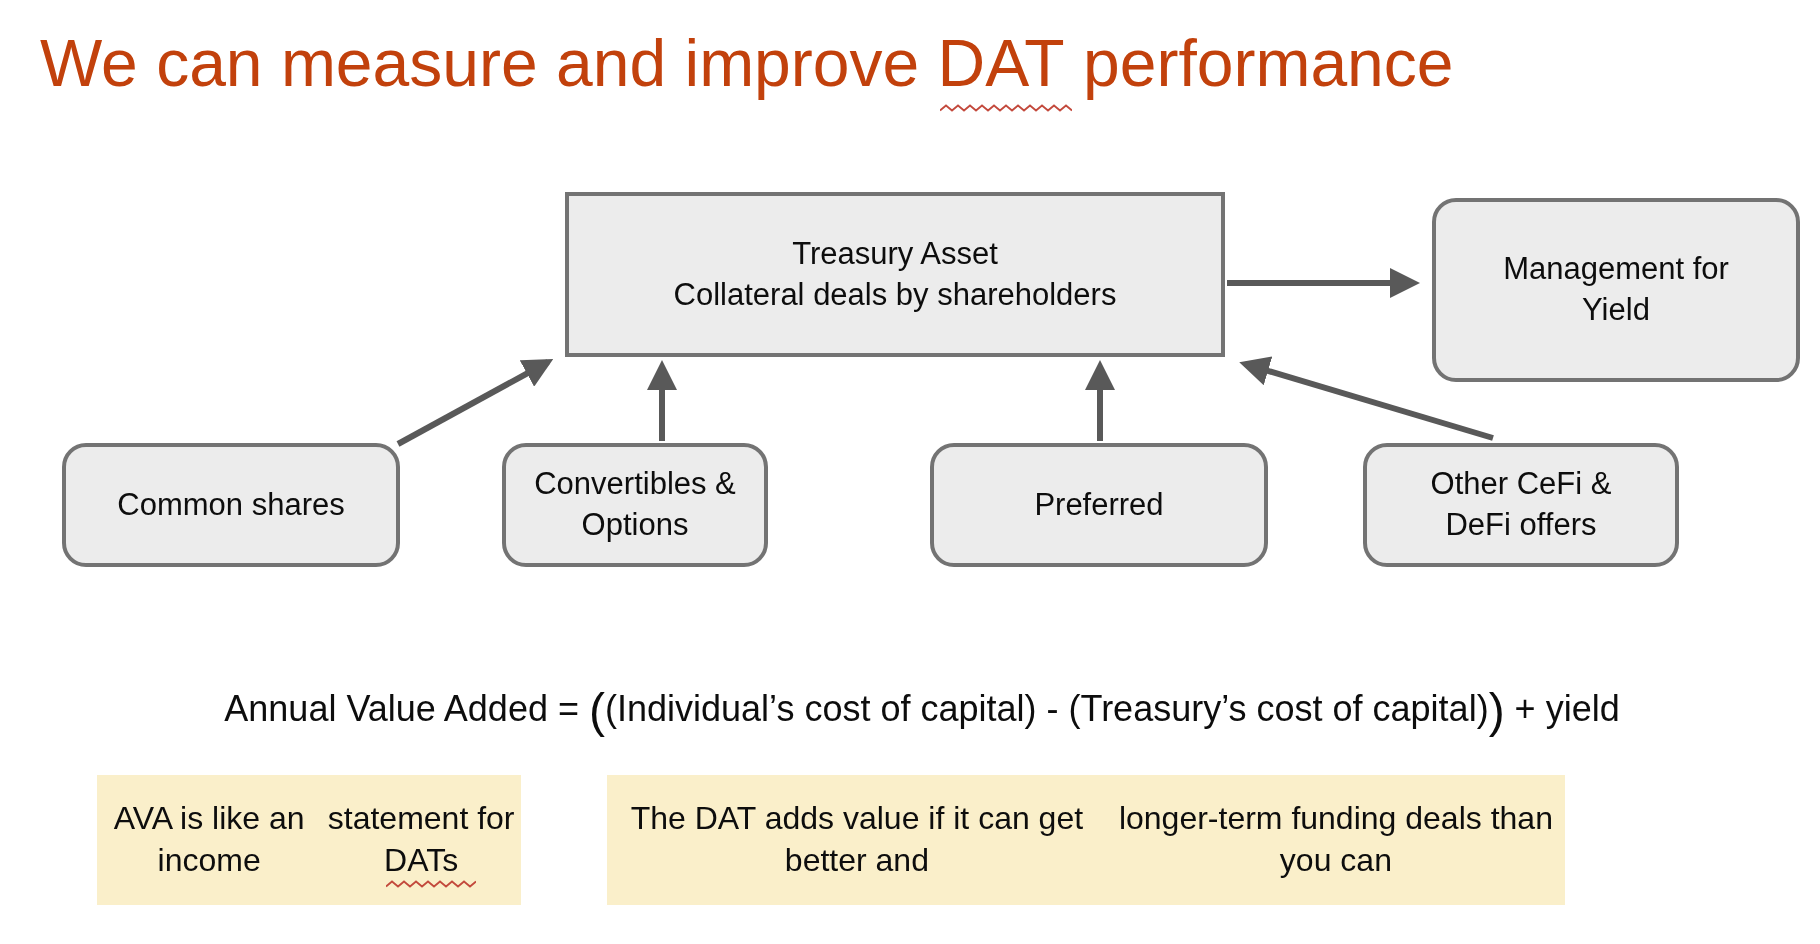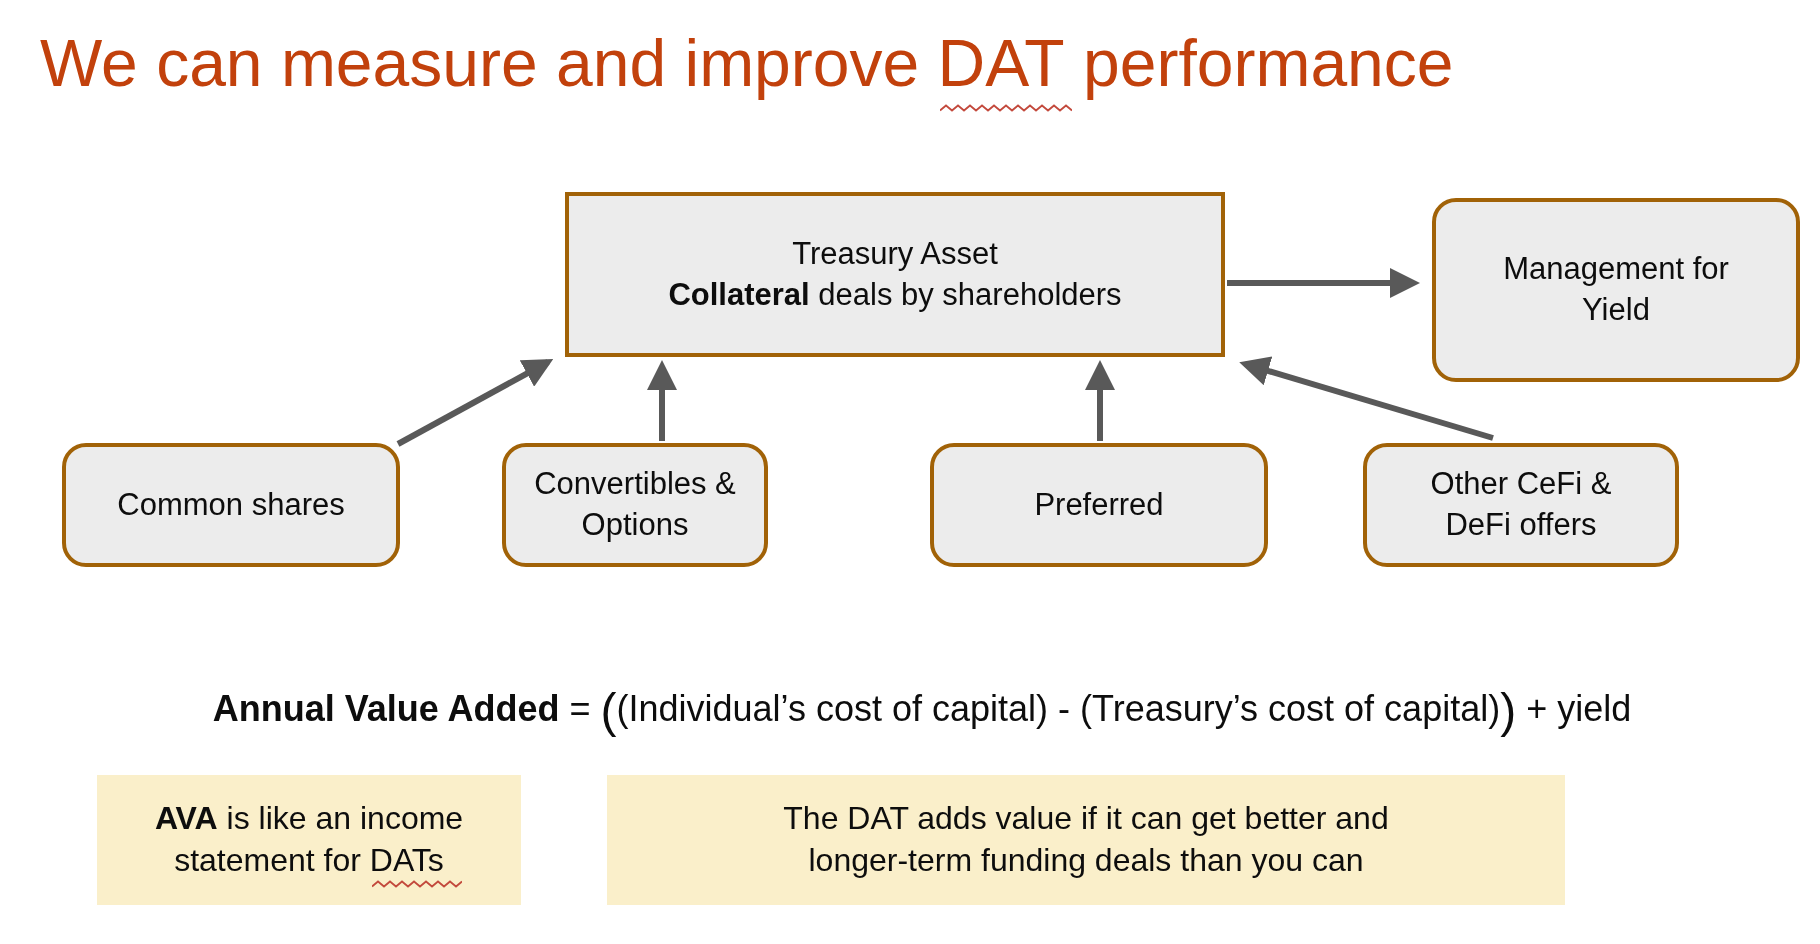--- a/index.html
+++ b/index.html
@@ -14,47 +14,47 @@
   .title{
     position:absolute;left:40px;top:24px;
     font-size:66px;line-height:1.2;font-weight:400;color:#c2410c;
     white-space:nowrap;
   }
   .sq-wrap{position:relative;display:inline-block;}
   .sq-wrap svg{position:absolute;left:2px;bottom:-10px;}
   .box{
     position:absolute;
     background:#ececec;
-    border:4px solid #a16207;
+    border:4px solid #737373;
     box-sizing:border-box;
     display:flex;flex-direction:column;justify-content:center;align-items:center;
     text-align:center;
     font-size:31px;line-height:1.32;color:#0d0d0d;
   }
   .rounded{border-radius:24px;}
   .treasury{left:565px;top:192px;width:660px;height:165px;border-radius:0;}
   .management{left:1432px;top:198px;width:368px;height:184px;}
   .src1{left:62px;top:443px;width:338px;height:124px;}
   .src2{left:502px;top:443px;width:266px;height:124px;}
   .src3{left:930px;top:443px;width:338px;height:124px;}
   .src4{left:1363px;top:443px;width:316px;height:124px;}
-  .b{font-weight:bold;}
+  .b{font-weight:normal;}
   #arrows{position:absolute;left:0;top:0;pointer-events:none;}
   .formula{
     position:absolute;left:0;right:0;top:681px;
     text-align:center;
     font-size:36px;line-height:1.25;color:#0d0d0d;
     white-space:nowrap;
     padding-left:24px;
   }
   .formula .bigp{font-size:48px;font-weight:300;vertical-align:-6px;}
   .note{
     position:absolute;top:775px;height:130px;
     background:#faefca;
-    display:flex;flex-direction:column;justify-content:center;align-items:center;
+    display:flex;flex-direction:row;justify-content:center;align-items:center;
     text-align:center;
     font-size:32px;line-height:1.3;color:#0d0d0d;
   }
   .note1{left:97px;width:424px;}
   .note2{left:607px;width:958px;}
   .sq-note svg{bottom:-7px;}
 </style>
 </head>
 <body>
 

